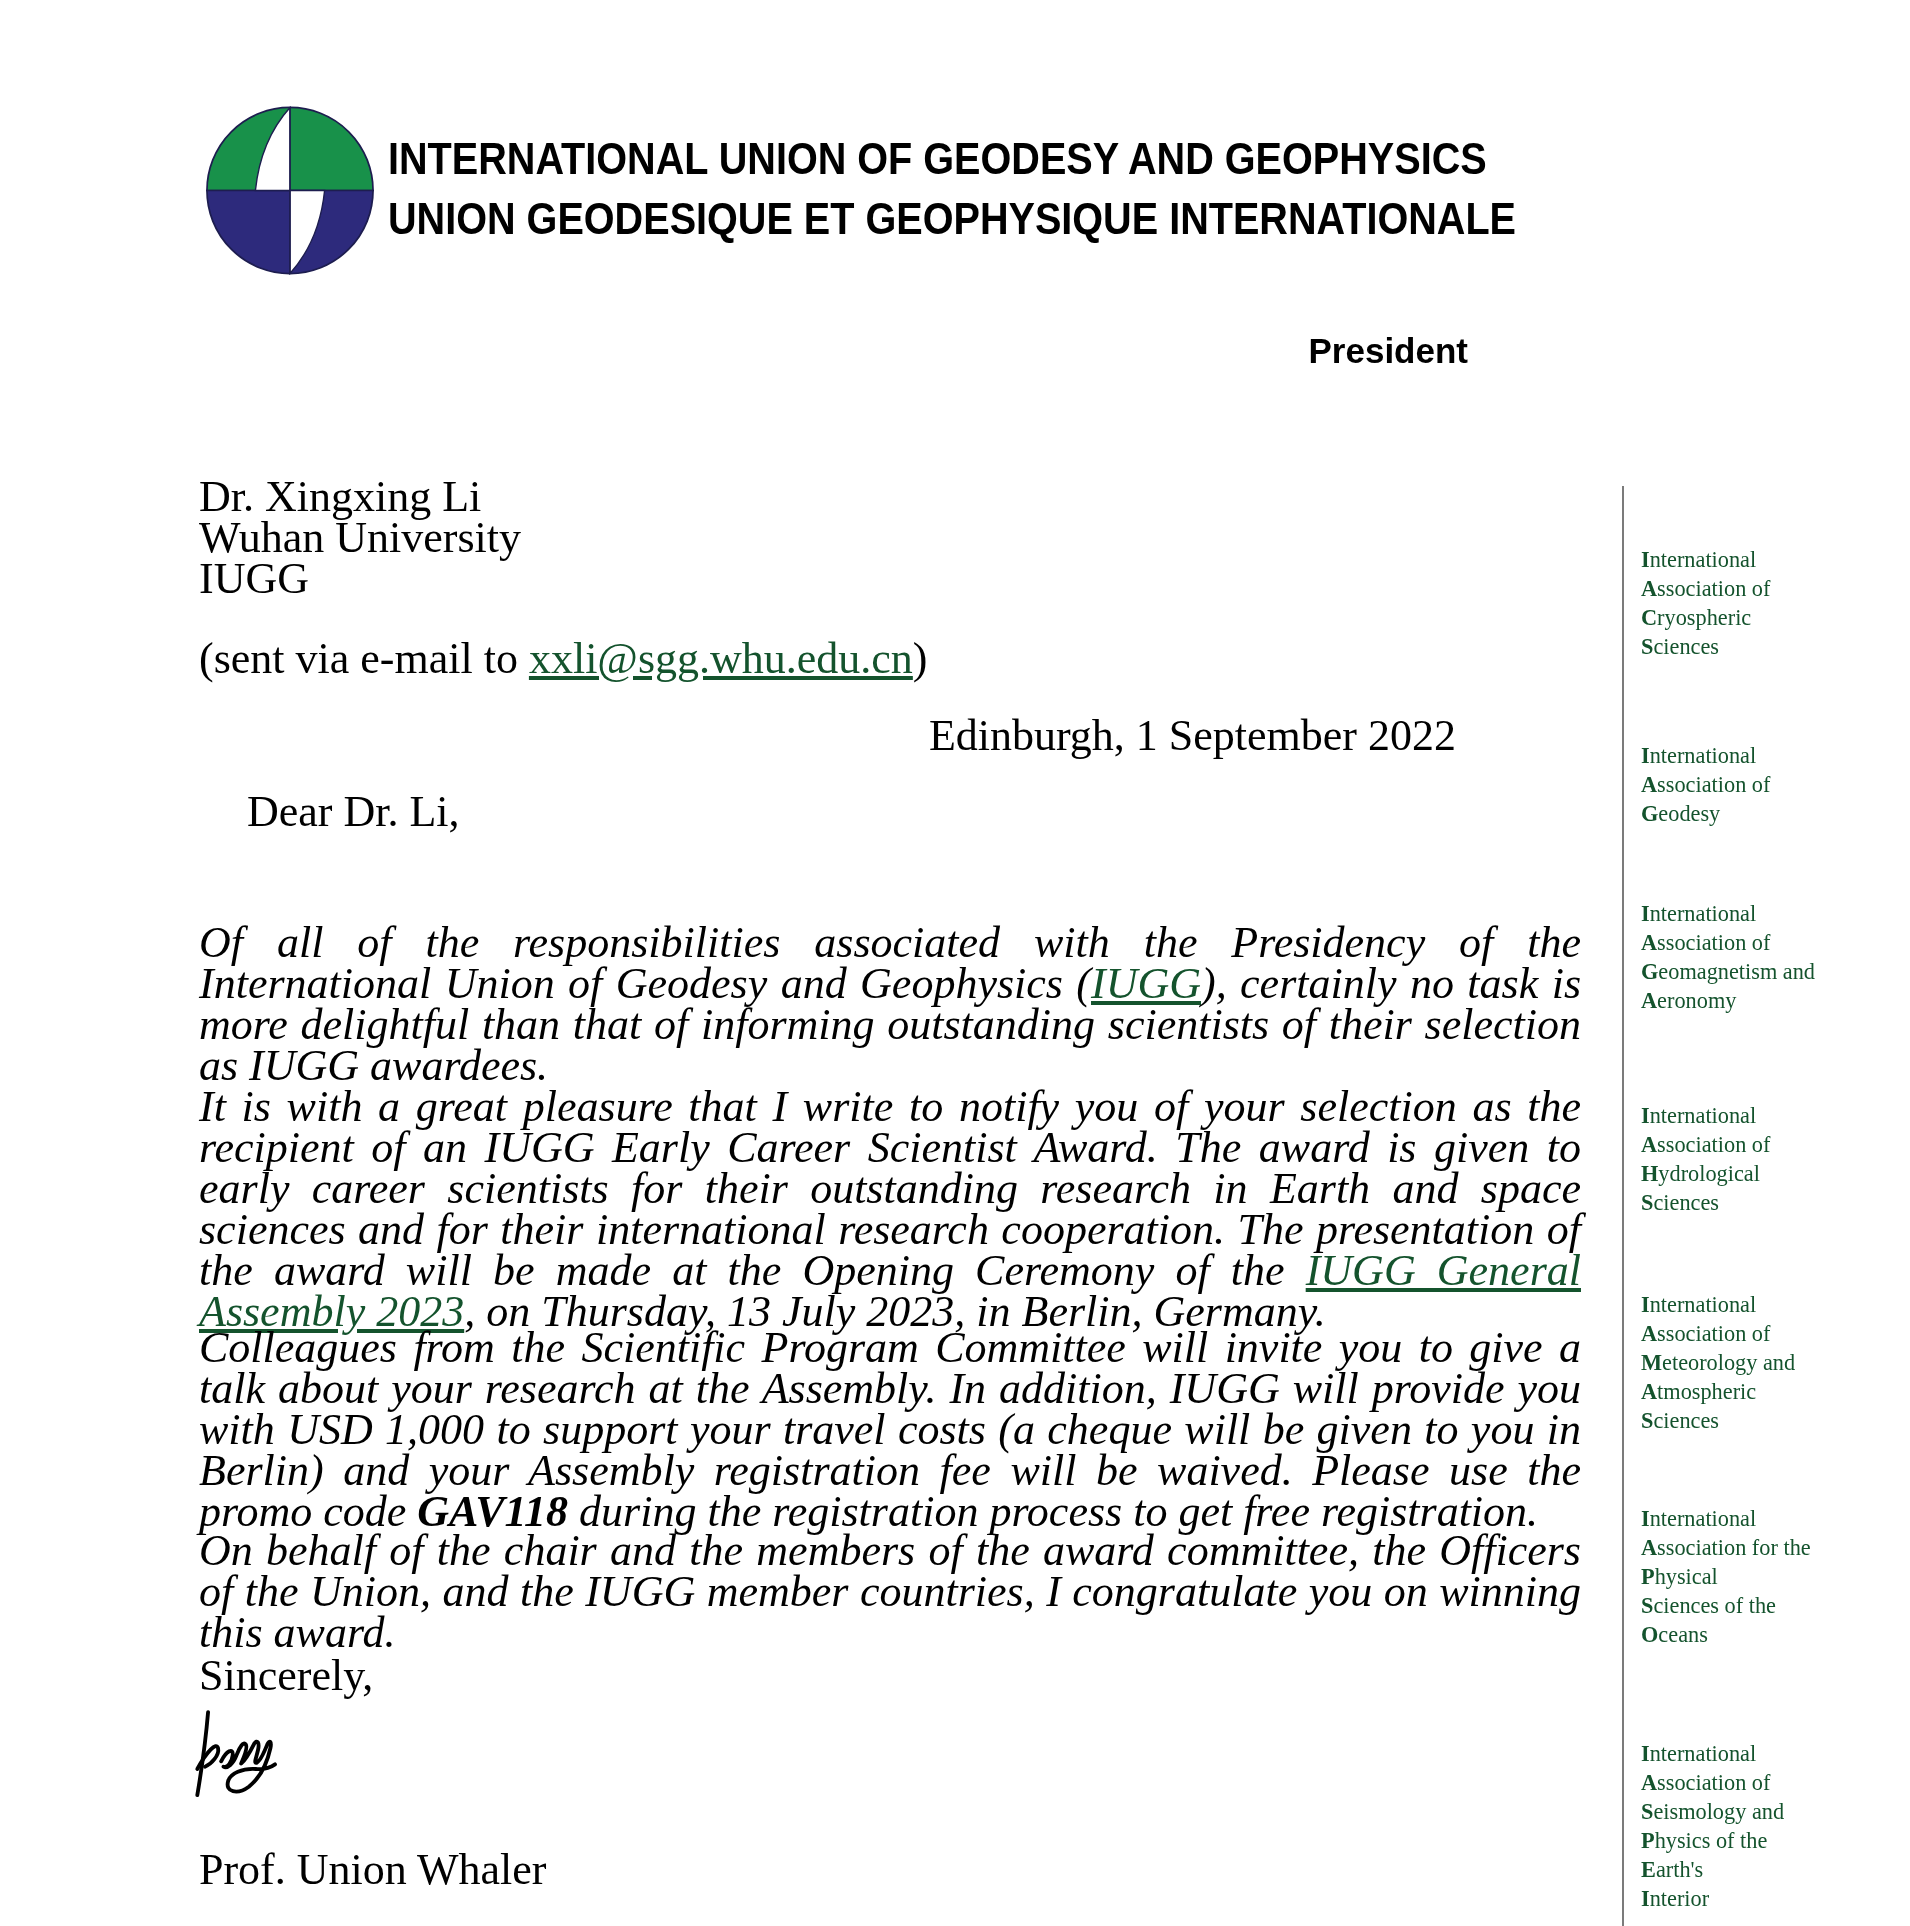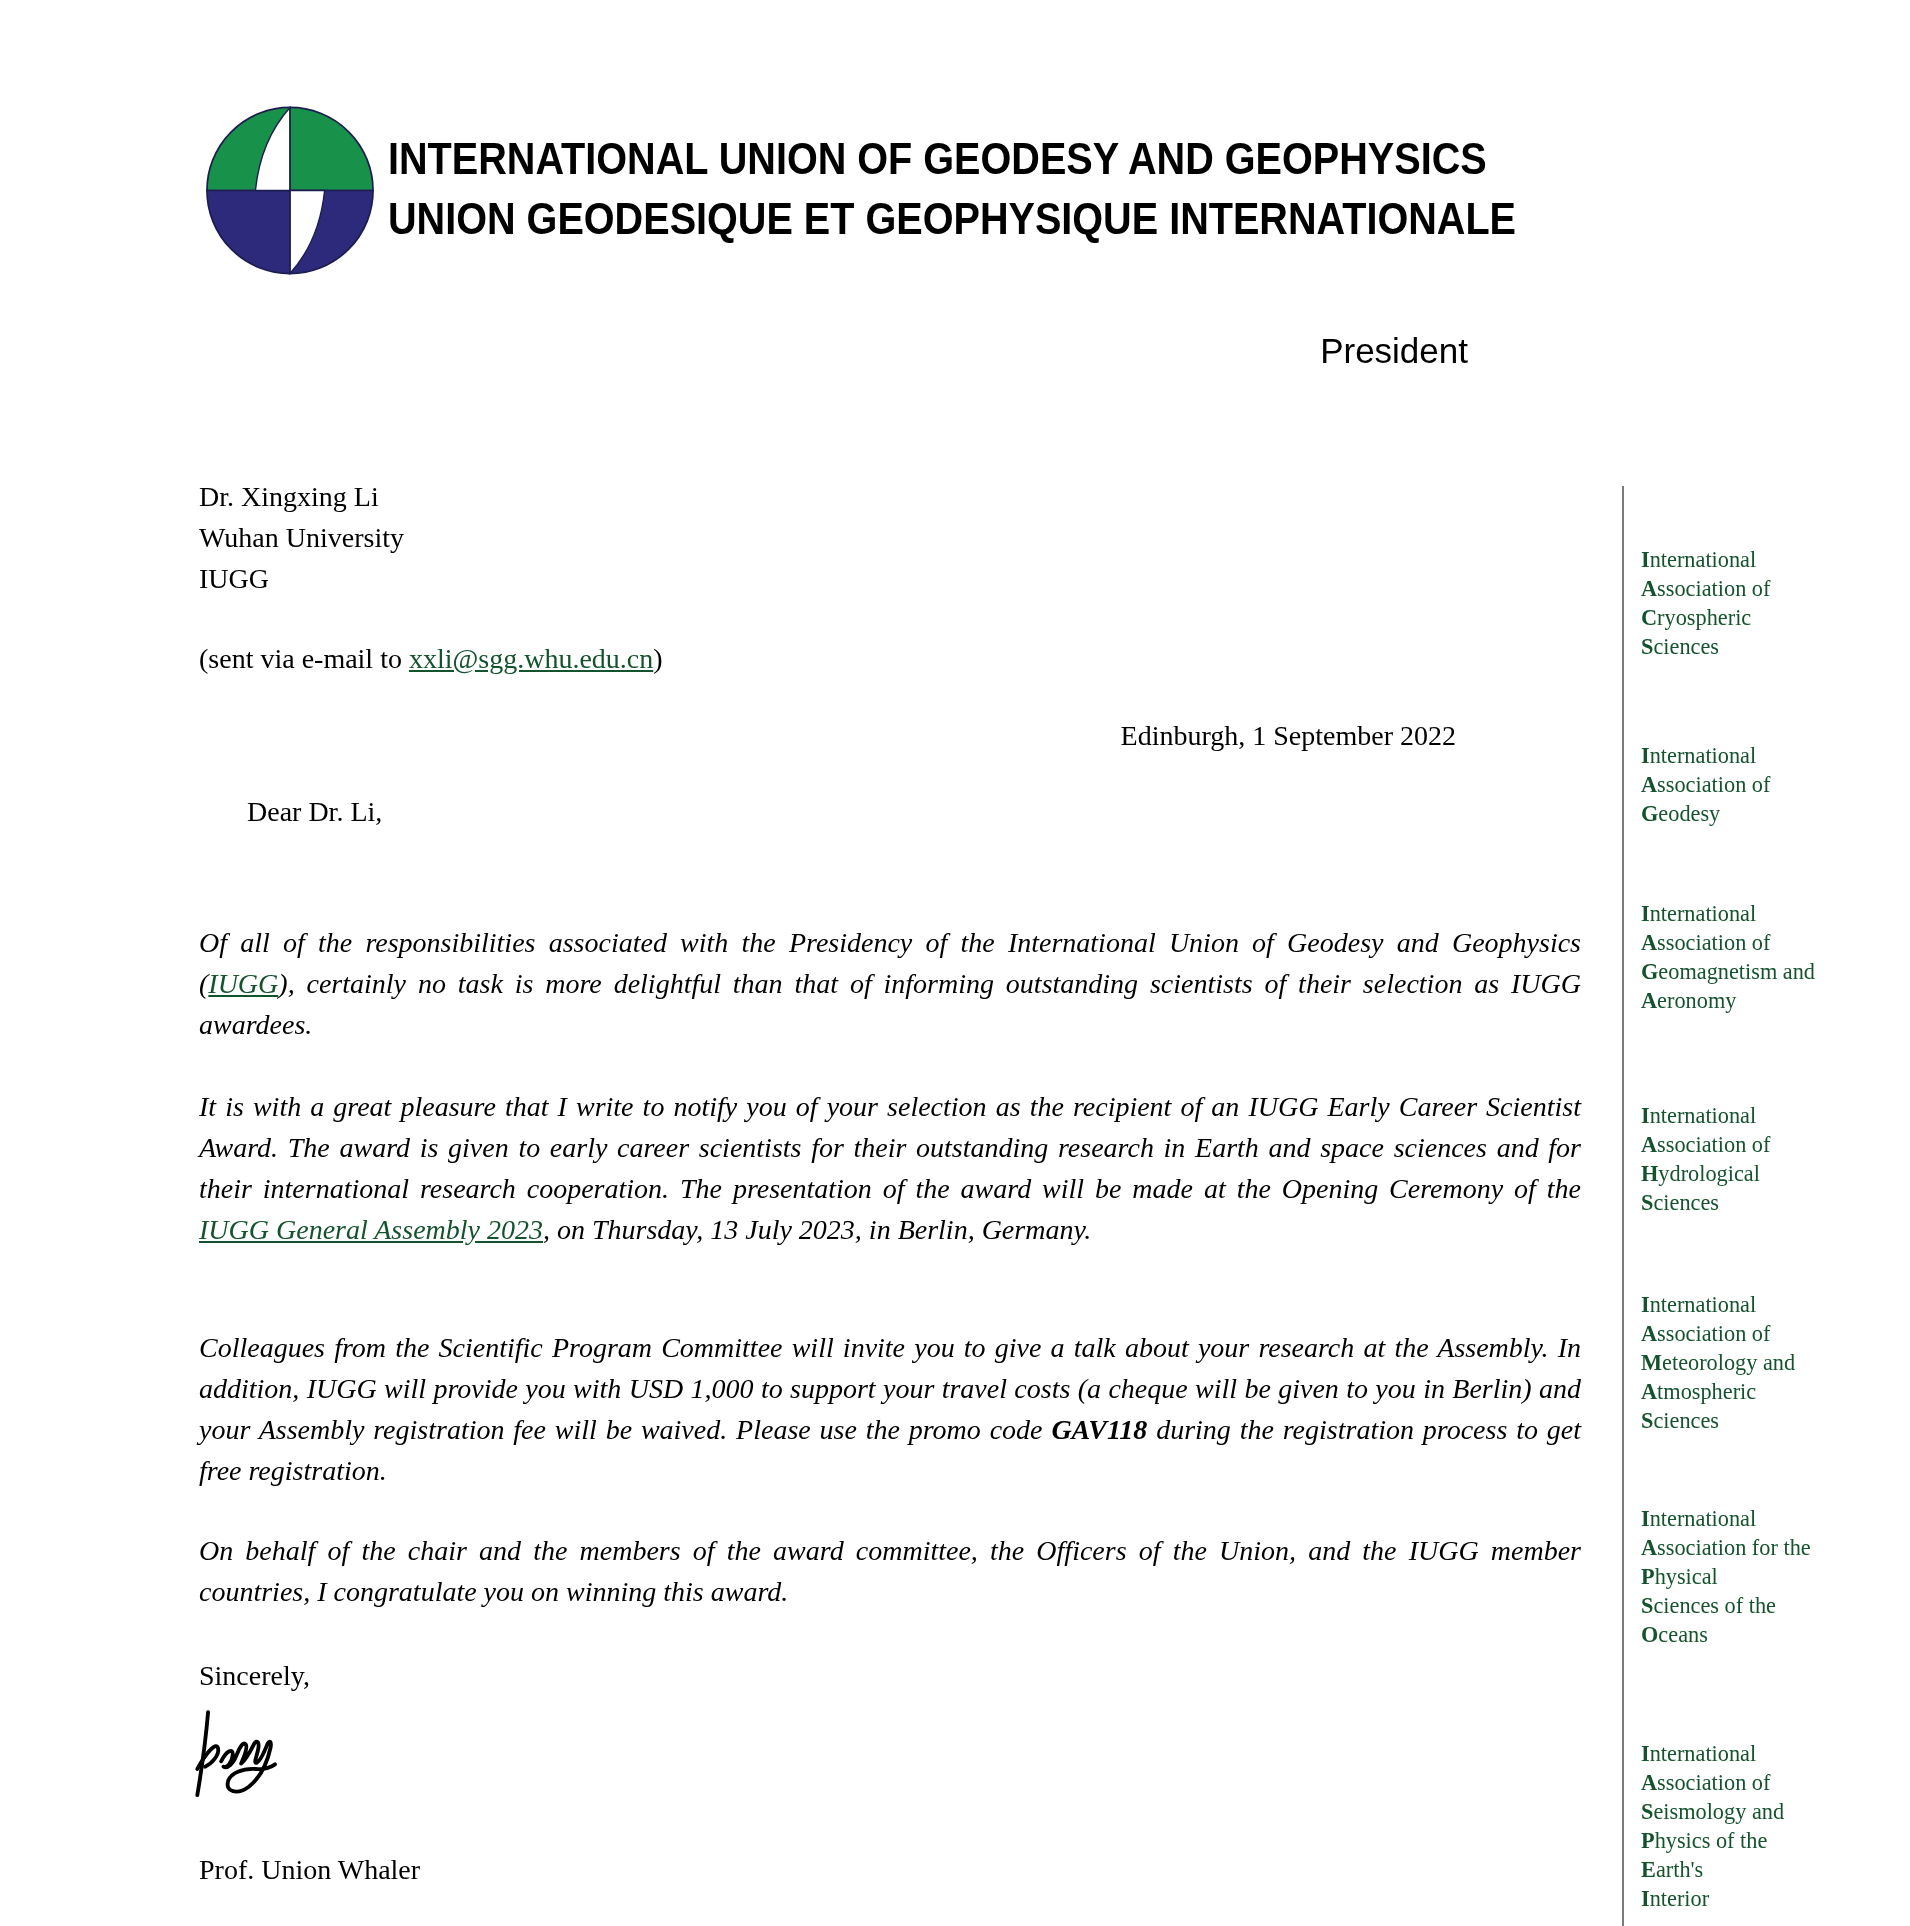--- a/index.html
+++ b/index.html
@@ -10,24 +10,24 @@
   
   .logo{position:absolute;left:203px;top:104px;width:174px;height:173px;}
   .org-names{
     position:absolute;left:388px;top:129px;
     font-family:"Liberation Sans", sans-serif;font-weight:bold;
     font-size:44px;line-height:60px;white-space:nowrap;letter-spacing:0px;
     transform:scaleX(0.9);transform-origin:0 0;color:#000;
   }
   .president{
     position:absolute;right:443px;top:331px;
-    font-family:"Liberation Sans", sans-serif;font-weight:normal;font-size:35px;
+    font-family:"Liberation Sans", sans-serif;font-weight:bold;font-size:35px;
   }
   
-  .doc-text{font-size:28px;line-height:41px;}
+  .doc-text{font-size:44px;line-height:41px;}
   .recipient{position:absolute;left:199px;top:476px;}
   .sent-via{position:absolute;left:199px;top:638px;}
   .dateline{position:absolute;right:455px;top:715px;}
   .salutation{position:absolute;left:199px;top:791px;margin-left:48px;}
   .para{position:absolute;left:199px;width:1382px;text-align:justify;font-style:italic;}
   .para-0{top:922px;}
   .para-1{top:1086px;}
   .para-2{top:1327px;}
   .para-3{top:1530px;}
   .sincerely{position:absolute;left:199px;top:1655px;}

